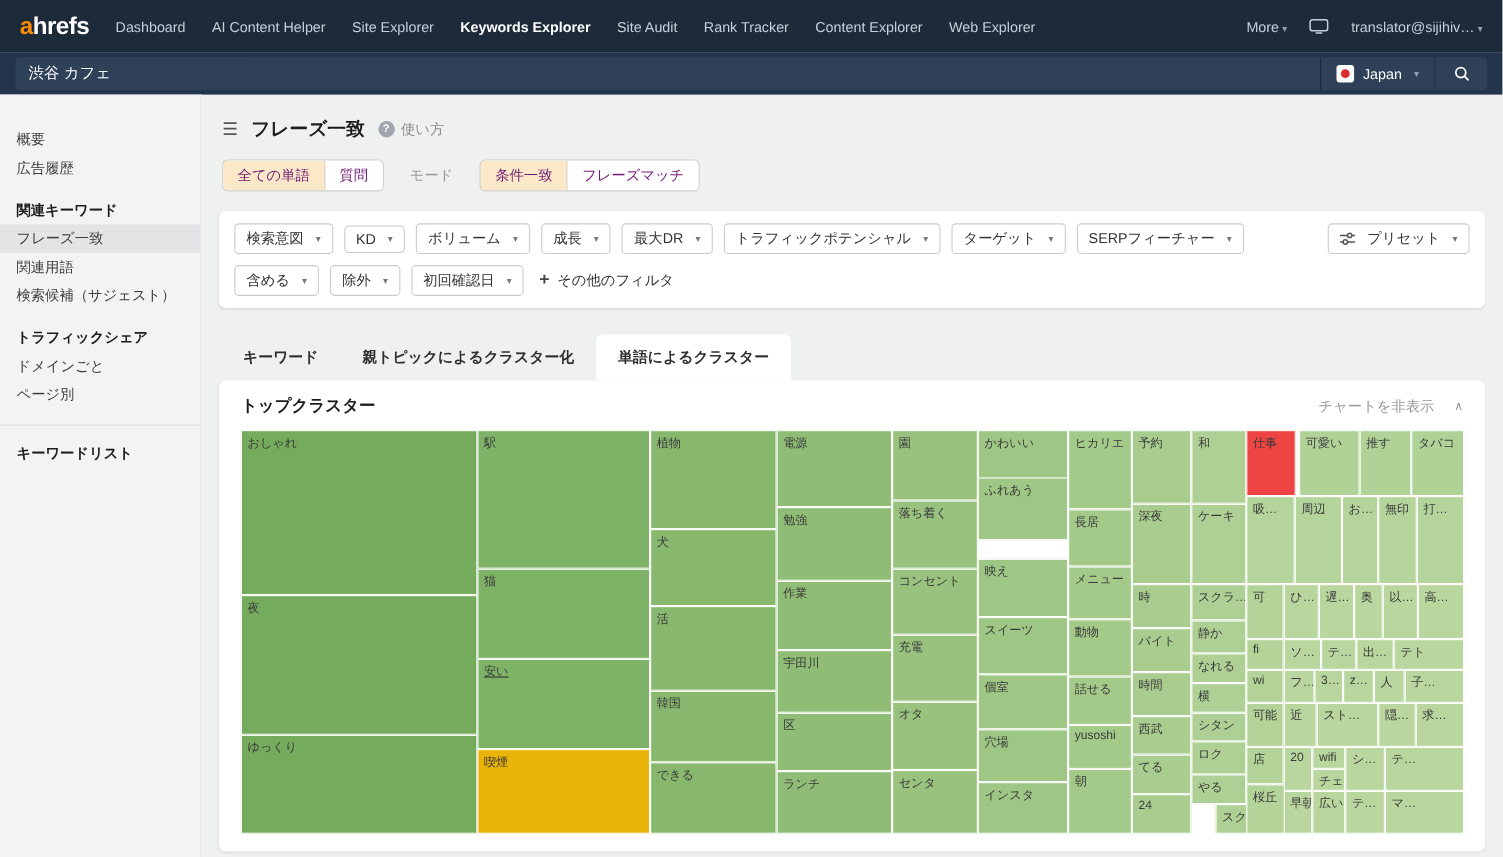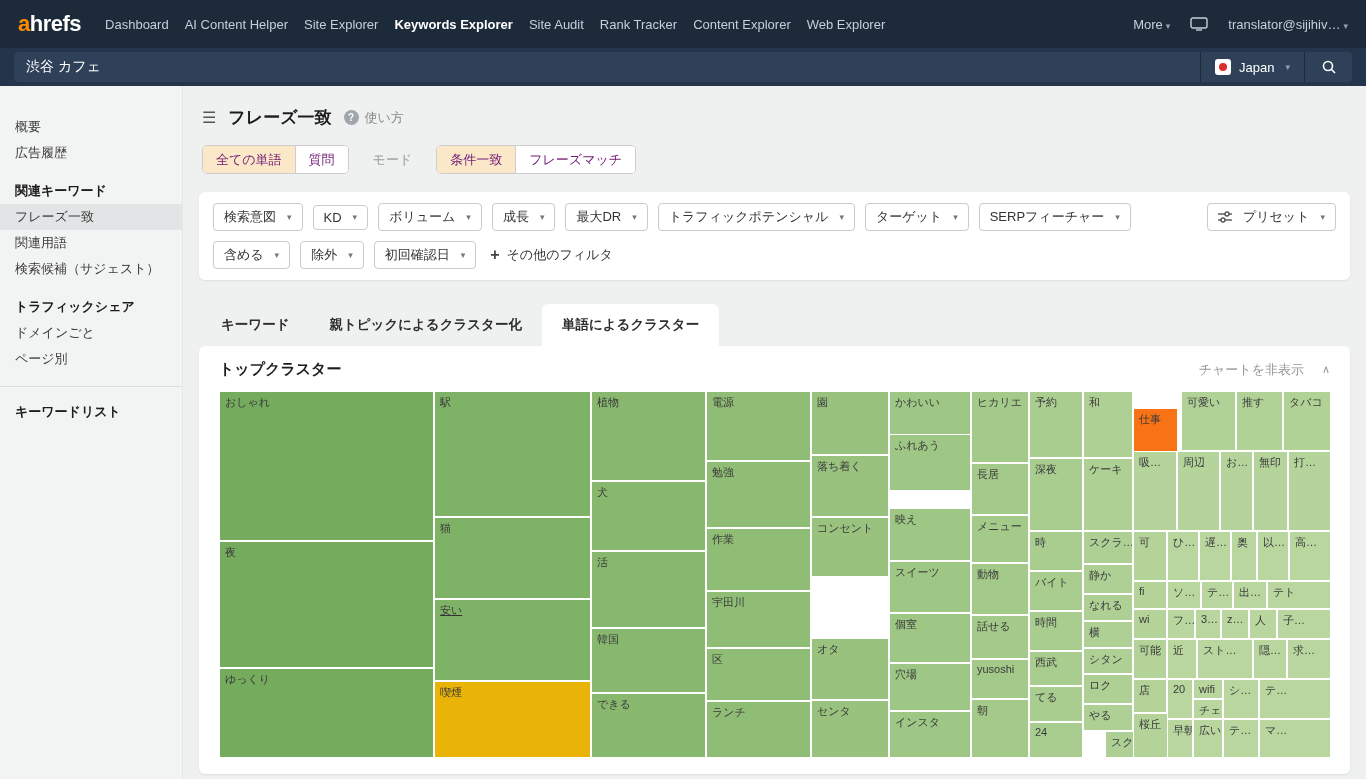--- a/index.html
+++ b/index.html
@@ -10,21 +10,21 @@
     color: #333;
   }
 
   
   .navbar {
     height: 48px; background: #1d2a39;
     display: flex; align-items: center; gap: 24px; padding: 0 18px;
   }
   .logo { font-size: 22px; font-weight: 800; color: #fff; letter-spacing: -0.5px; cursor: pointer; }
   .logo .logo-a { color: #ff8a00; }
-  .nav-items { display: flex; gap: 16px; align-items: center; }
+  .nav-items { display: flex; gap: 24px; align-items: center; }
   .nav-item { color: #c6cfda; font-size: 13px; cursor: pointer; white-space: nowrap; }
   .nav-item.active { color: #fff; font-weight: 700; }
   .nav-right { margin-left: auto; display: flex; align-items: center; gap: 20px; }
   .caret { font-size: 9px; color: #8fa2b5; margin-left: 3px; }
   .account { max-width: 170px; overflow: hidden; text-overflow: ellipsis; }
   .icon-btn { display: flex; align-items: center; cursor: pointer; }
 
   
   .searchrow { height: 38px; background: #24344a; display: flex; align-items: center; padding: 0 14px; }
   .search-group { display: flex; flex: 1; height: 30px; }
@@ -333,20 +333,23 @@
           </div>
           <div class="tm-cell" style="left: 592px; top: 0px; width: 78px; height: 64px; background: rgb(152, 194, 126);">
             <span class="tm-label">園</span>
           </div>
           <div class="tm-cell" style="left: 592px; top: 64px; width: 78px; height: 62px; background: rgb(152, 194, 126);">
             <span class="tm-label">落ち着く</span>
           </div>
           <div class="tm-cell" style="left: 592px; top: 126px; width: 78px; height: 60px; background: rgb(152, 194, 126);">
             <span class="tm-label">コンセント</span>
           </div>
+          <div class="tm-cell" style="left: 592px; top: 186px; width: 78px; height: 61px; background: rgb(152, 194, 126);">
+            <span class="tm-label">充電</span>
+          </div>
           <div class="tm-cell" style="left: 592px; top: 247px; width: 78px; height: 62px; background: rgb(152, 194, 126);">
             <span class="tm-label">オタ</span>
           </div>
           <div class="tm-cell" style="left: 592px; top: 309px; width: 78px; height: 58px; background: rgb(152, 194, 126);">
             <span class="tm-label">センタ</span>
           </div>
           <div class="tm-cell" style="left: 670px; top: 0px; width: 82px; height: 60px; background: rgb(158, 198, 132);">
             <span class="tm-label">かわいい</span>
           </div>
           <div class="tm-cell" style="left: 670px; top: 43px; width: 82px; height: 57px; background: rgb(158, 198, 132);">
@@ -435,21 +438,21 @@
           </div>
           <div class="tm-cell" style="left: 864px; top: 283px; width: 50px; height: 30px; background: rgb(174, 208, 148);">
             <span class="tm-label">ロク</span>
           </div>
           <div class="tm-cell" style="left: 864px; top: 313px; width: 50px; height: 27px; background: rgb(174, 208, 148);">
             <span class="tm-label">やる</span>
           </div>
           <div class="tm-cell" style="left: 864px; top: 340px; width: 50px; height: 27px; background: rgb(174, 208, 148); margin-left: 22px;">
             <span class="tm-label">スクエア</span>
           </div>
-          <div class="tm-cell" style="left: 914px; top: 17px; width: 45px; height: 60px; background: #f97316;">
+          <div class="tm-cell" style="left: 914px; top: 0px; width: 45px; height: 60px; background: #ef4444;">
             <span class="tm-label">仕事</span>
           </div>
           <div class="tm-cell" style="left: 962px; top: 0px; width: 55px; height: 60px; background: rgb(177, 210, 151);">
             <span class="tm-label">可愛い</span>
           </div>
           <div class="tm-cell" style="left: 1017px; top: 0px; width: 47px; height: 60px; background: rgb(177, 210, 151);">
             <span class="tm-label">推す</span>
           </div>
           <div class="tm-cell" style="left: 1064px; top: 0px; width: 48px; height: 60px; background: rgb(177, 210, 151);">
             <span class="tm-label">タバコ</span>

